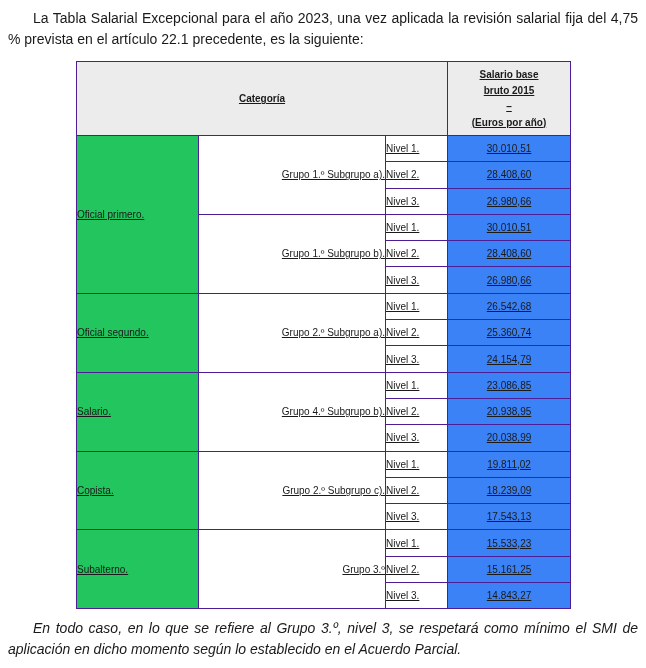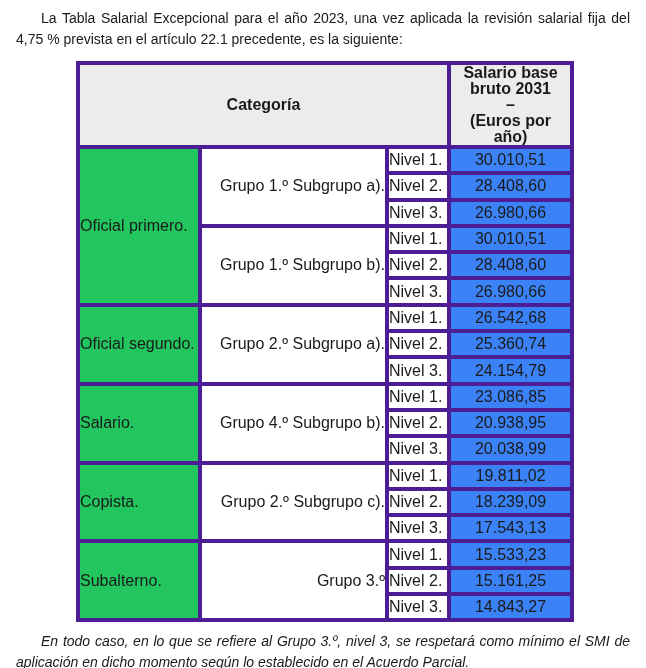--- a/index.html
+++ b/index.html
@@ -9,42 +9,43 @@
     background: #ffffff;
   }
   body {
     width: 646px;
     height: 668px;
     font-family: "Liberation Sans", sans-serif;
     color: #1a1a1a;
     overflow: hidden;
   }
   .para {
-    margin: 0 16px;
+    margin: 0 8px;
     font-size: 14px;
     line-height: 20.5px;
     text-align: justify;
     text-indent: 25px;
   }
   .para.top { padding-top: 8px; }
   .para.bottom { margin-top: 9px; font-style: italic; }
 
   table.salary {
     border-collapse: collapse;
     table-layout: fixed;
     width: 494px;
     margin: 12px 0 0 76px;
   }
   table.salary th,
   table.salary td {
-    border: 4px solid #4c1d95;
-    font-size: 16px;
+    border: 1px solid #4c1d95;
+    font-size: 10px;
     vertical-align: middle;
     padding: 0;
     overflow: hidden;
+    text-decoration: underline;
   }
   table.salary thead tr { height: 74px; }
   table.salary thead th {
     background: #ececec;
     font-weight: bold;
     text-align: center;
     color: #1a1a1a;
   }
   .salario-head-line { line-height: 16px; }
   table.salary tbody tr { height: 26.3px; }
@@ -63,21 +64,21 @@
     <col style="width:122px">
     <col style="width:187px">
     <col style="width:62px">
     <col style="width:123px">
   </colgroup>
   <thead>
     <tr>
       <th colspan="3">Categoría</th>
       <th>
         <div class="salario-head-line">Salario base</div>
-        <div class="salario-head-line">bruto 2031</div>
+        <div class="salario-head-line">bruto 2015</div>
         <div class="salario-head-line">–</div>
         <div class="salario-head-line">(Euros por año)</div>
       </th>
     </tr>
   </thead>
   <tbody>
       <tr>
         <td class="cat" rowspan="6">Oficial primero.</td>
         <td class="grp" rowspan="3">Grupo 1.º Subgrupo a).</td>
         <td class="niv">Nivel 1.</td>

